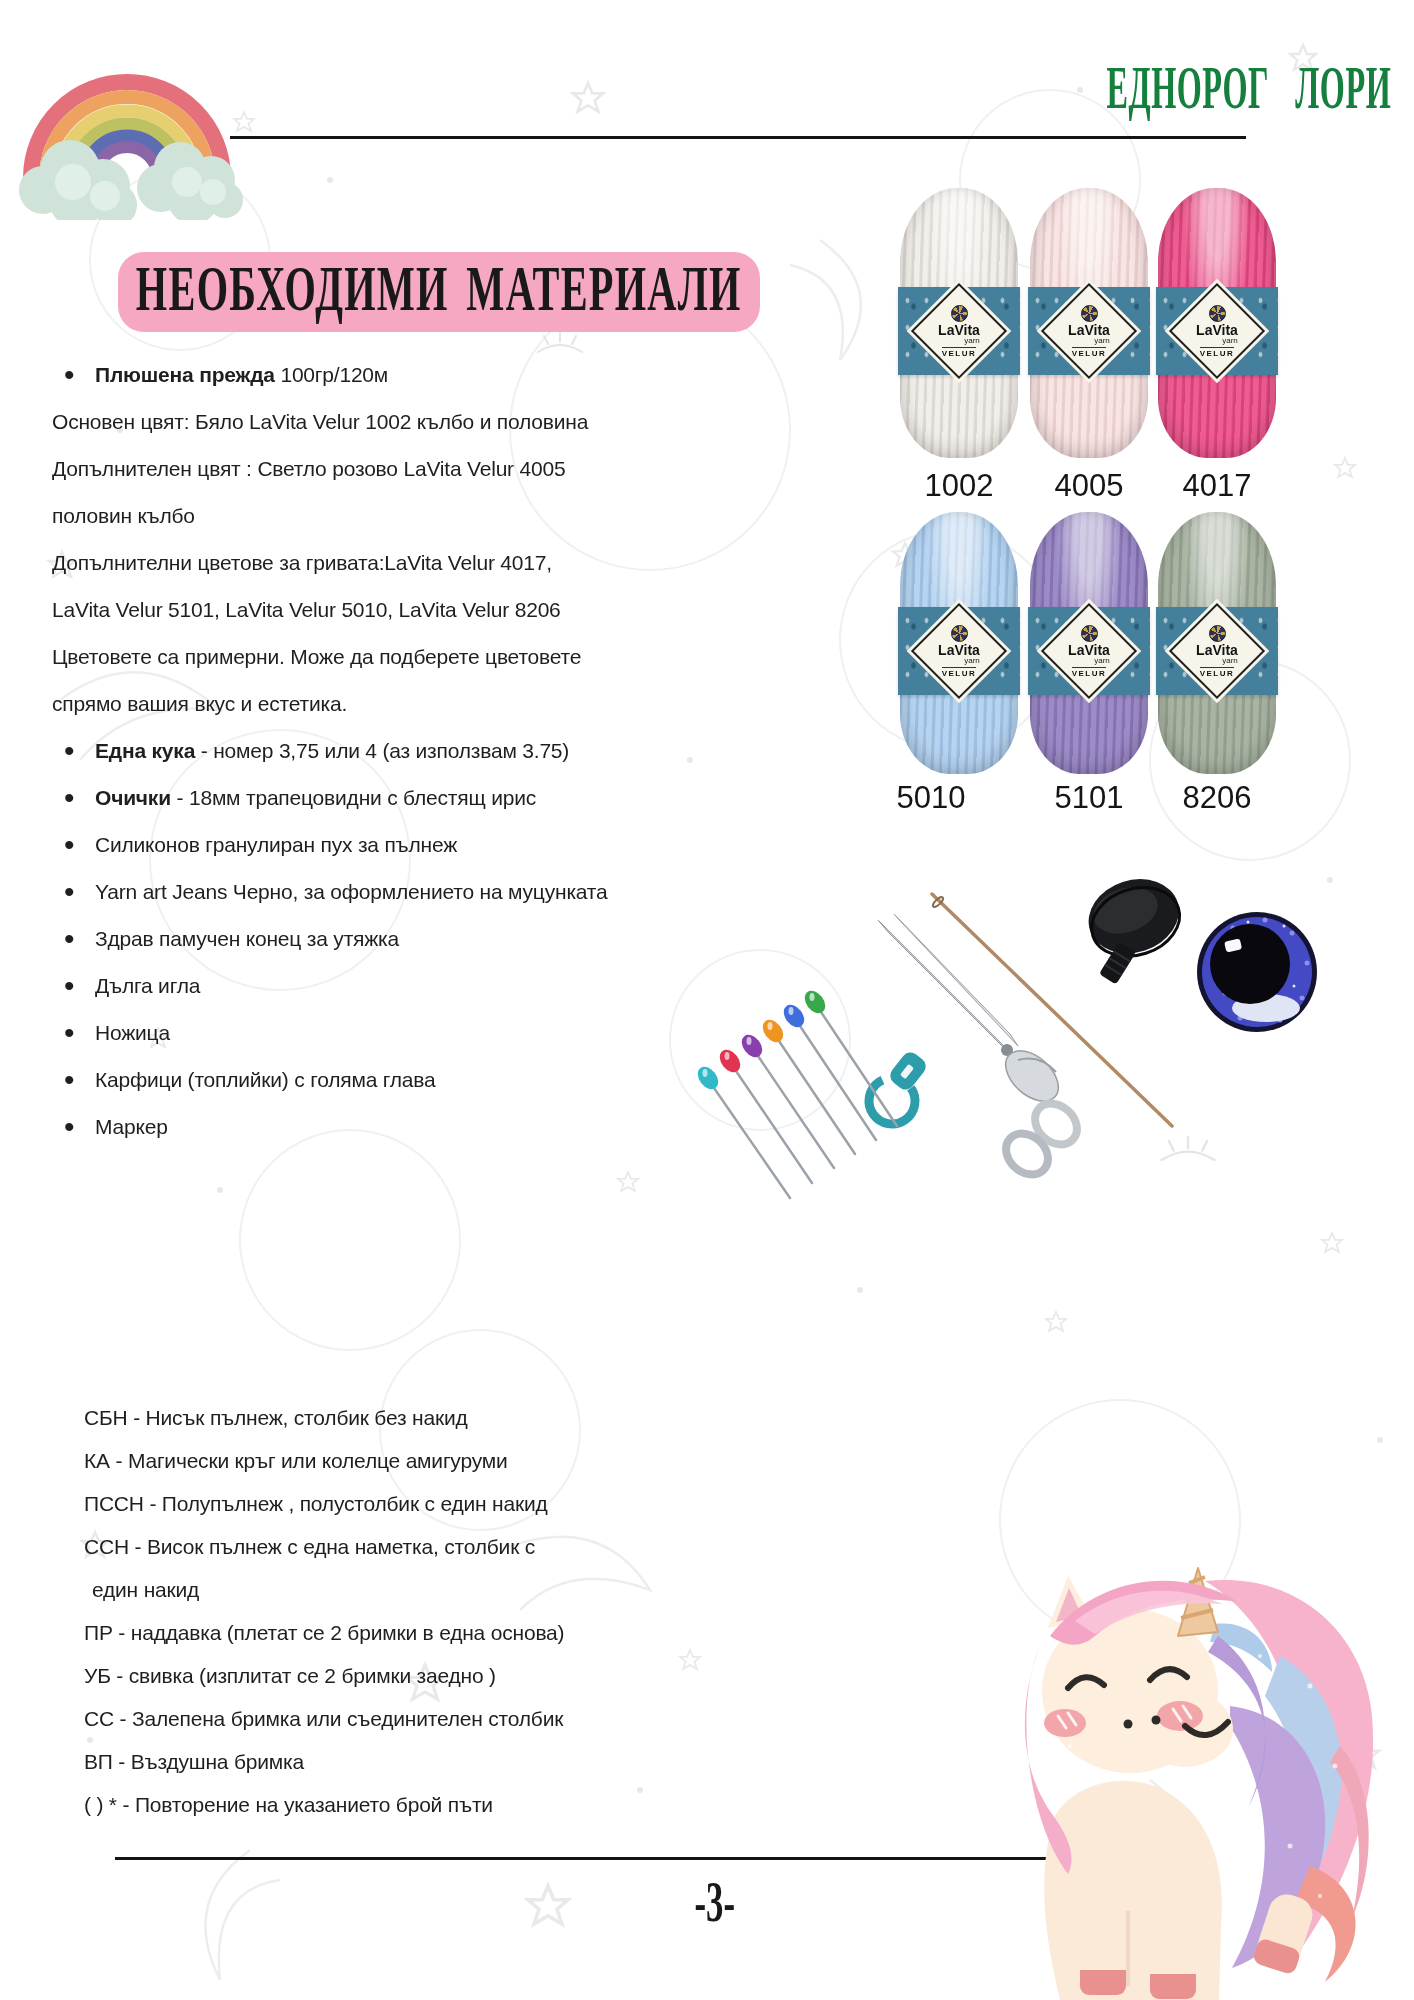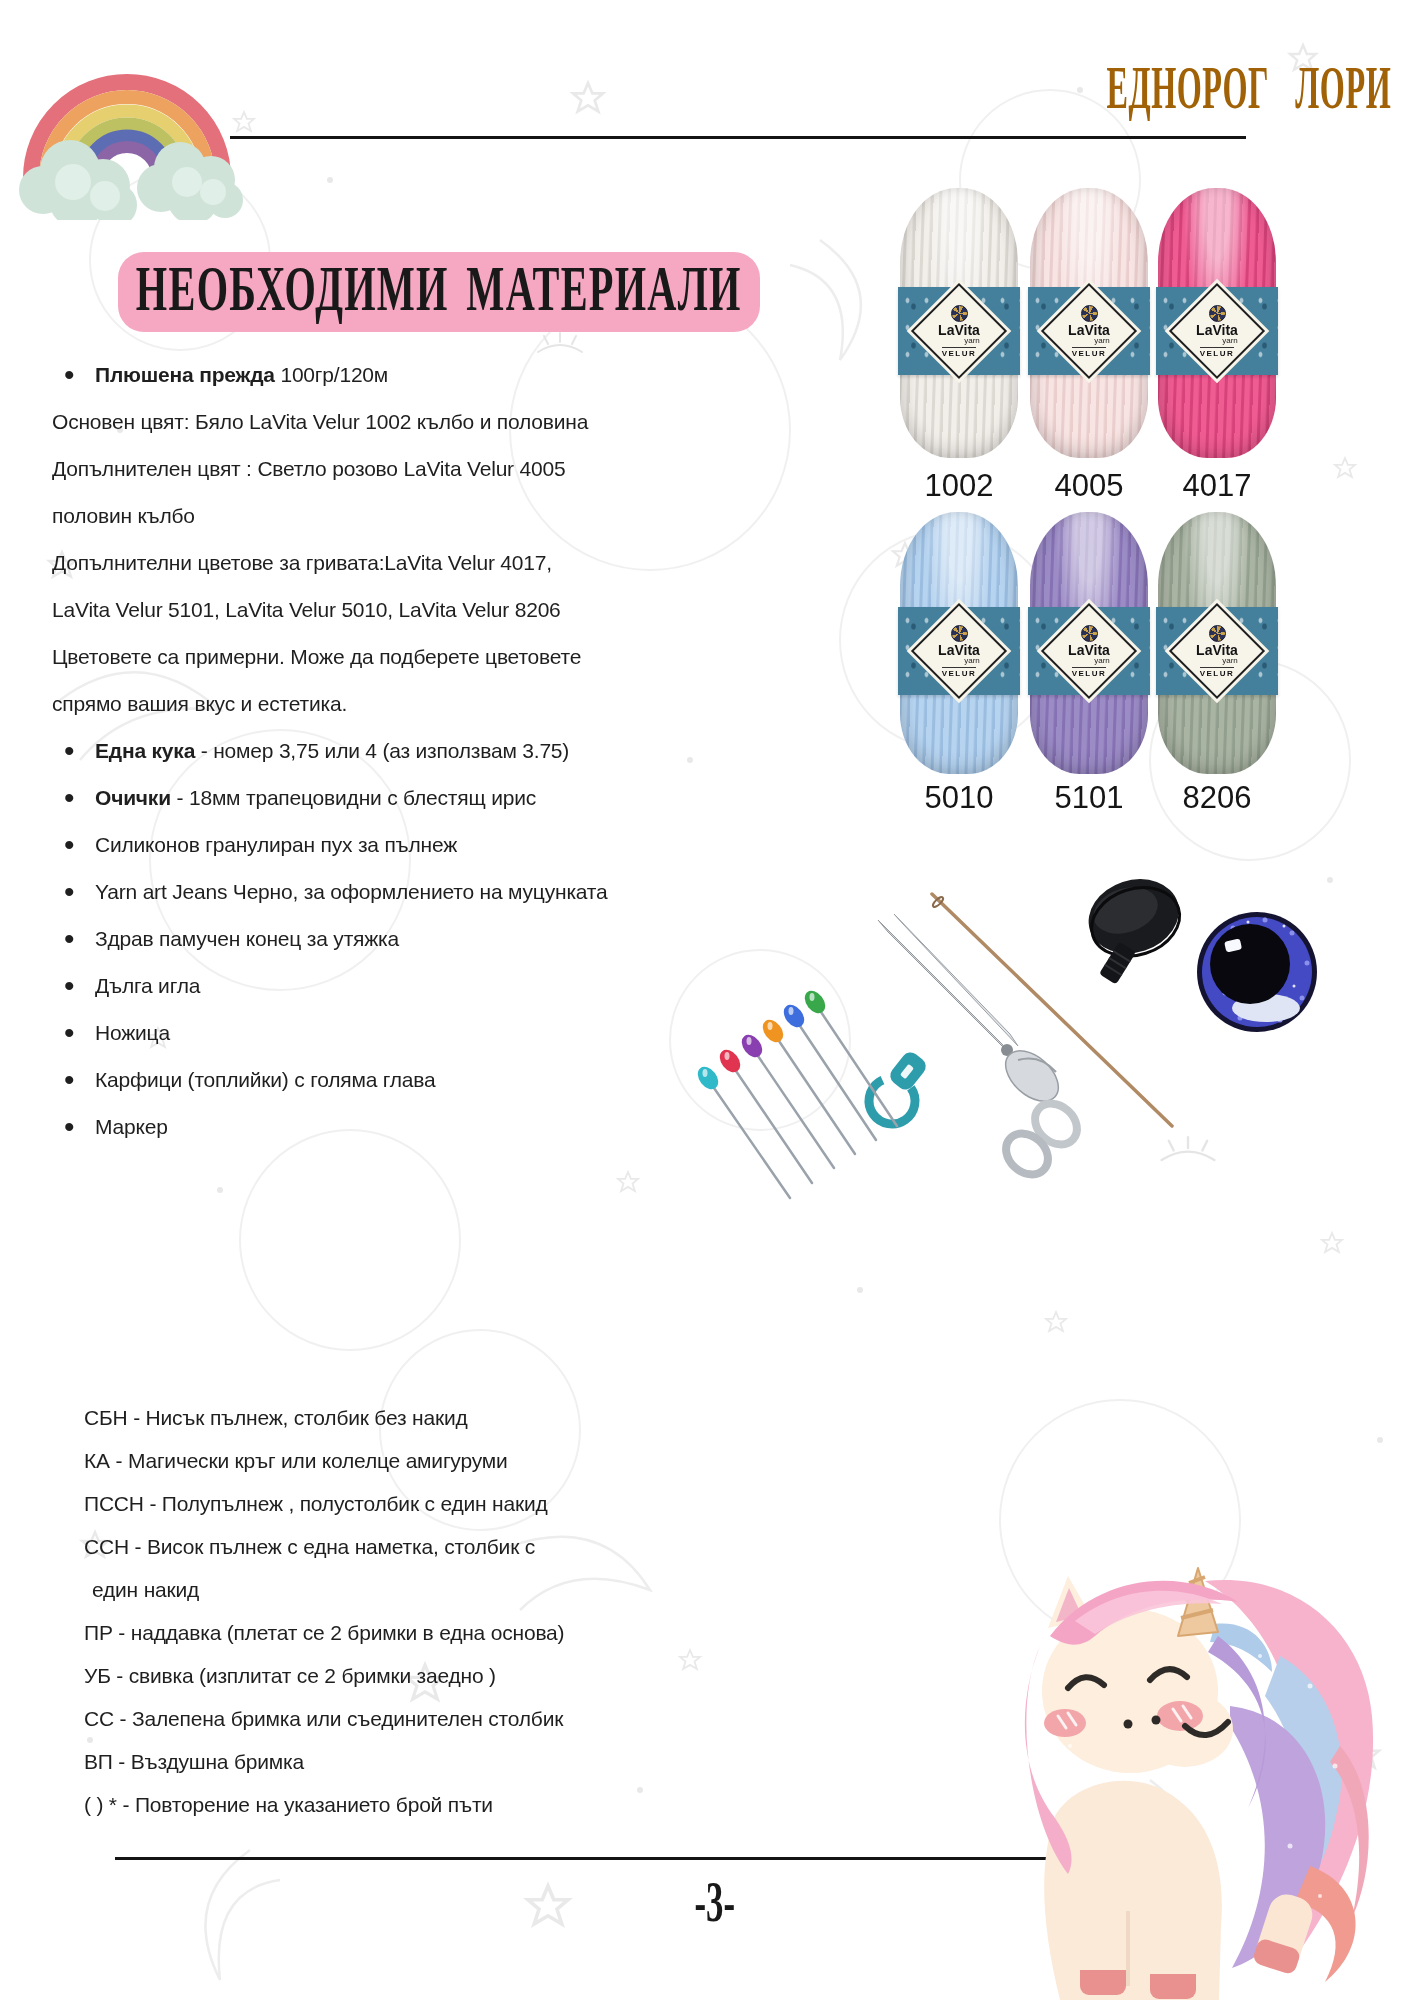--- a/index.html
+++ b/index.html
@@ -3,21 +3,21 @@
 <meta charset="utf-8">
 <style>
   html,body{margin:0;padding:0;background:#888;}
   .page{position:relative;width:1414px;height:2000px;background:#ffffff;overflow:hidden;
         font-family:"Liberation Sans",sans-serif;color:#1f1f1f;margin:0 auto;}
   .abs{position:absolute;}
 
   
   .display{font-family:"Liberation Serif",serif;font-weight:700;color:#191919;white-space:nowrap;}
   .squeeze{display:inline-block;transform-origin:center;}
-  .doc-title{color:#a16207;font-size:62px;line-height:1;}
+  .doc-title{color:#15803d;font-size:62px;line-height:1;}
   .doc-title .squeeze{transform:scaleX(0.52);word-spacing:34px;letter-spacing:1px;}
   .banner{background:#f6a8c3;border-radius:26px;display:flex;align-items:flex-start;justify-content:center;}
   .banner1 .squeeze{font-size:64px;transform:scaleX(0.63);letter-spacing:2px;word-spacing:10px;}
   .banner2 .squeeze{font-size:56px;transform:scaleX(0.55);letter-spacing:2px;word-spacing:8px;}
   .pageno{font-size:58px;}
   .pageno .squeeze{transform:scaleX(0.6);}
 
   .rule{background:#141414;height:3px;}
 
   
@@ -257,21 +257,21 @@
         <div class="diamond">
           <div class="dlabel">
             <div class="ballicon"></div>
       <div class="brand">LaVita</div>
             <div class="brandsub">yarn</div>
       <div class="velur">VELUR</div>
           </div>
         </div>
       </div>
   </div>
-  <div class="abs code" style="left:900px;top:780px;text-align:center;">5010</div>
+  <div class="abs code" style="left:872px;top:780px;text-align:center;">5010</div>
   <div class="abs code" style="left:1030px;top:780px;">5101</div>
   <div class="abs code" style="left:1158px;top:780px;">8206</div>
 
   <svg class="abs" style="left:680px;top:858px;" width="660" height="345" viewBox="0 0 660 345">
 
     <line x1="252" y1="36" x2="492" y2="268" stroke="#b08a64" stroke-width="3.5" stroke-linecap="round"></line>
     <ellipse cx="258" cy="44" rx="2.6" ry="6.5" transform="rotate(46 258 44)" fill="none" stroke="#8a6a4c" stroke-width="2"></ellipse>
 
     <g>
       <g transform="rotate(-18 455 62)">

